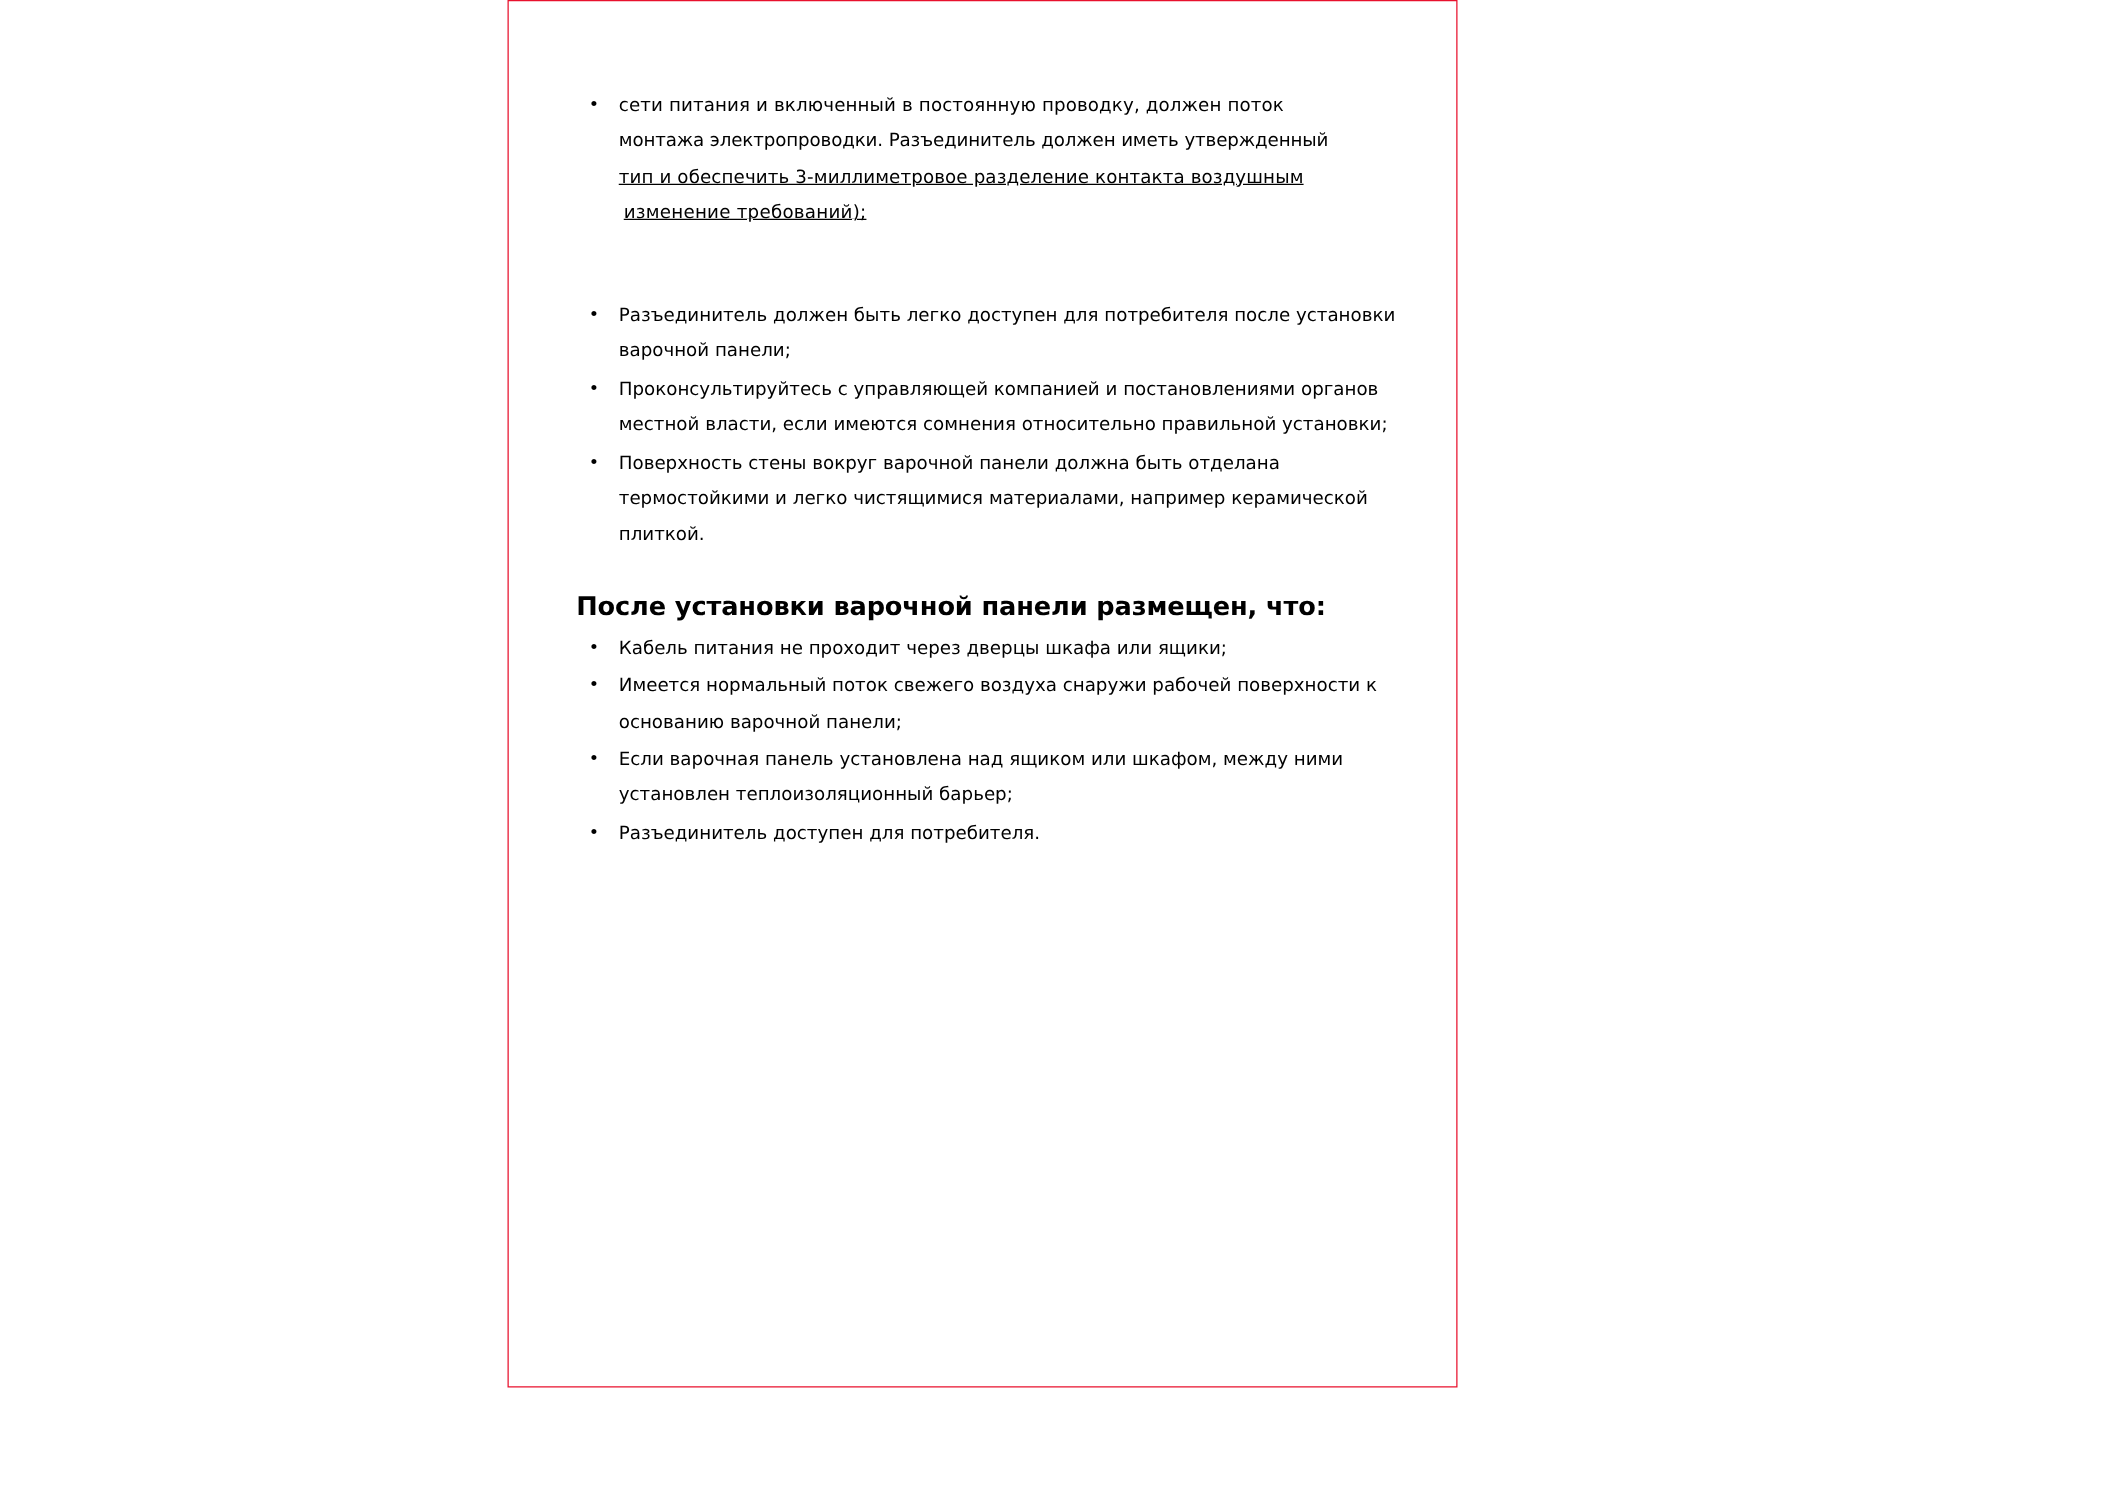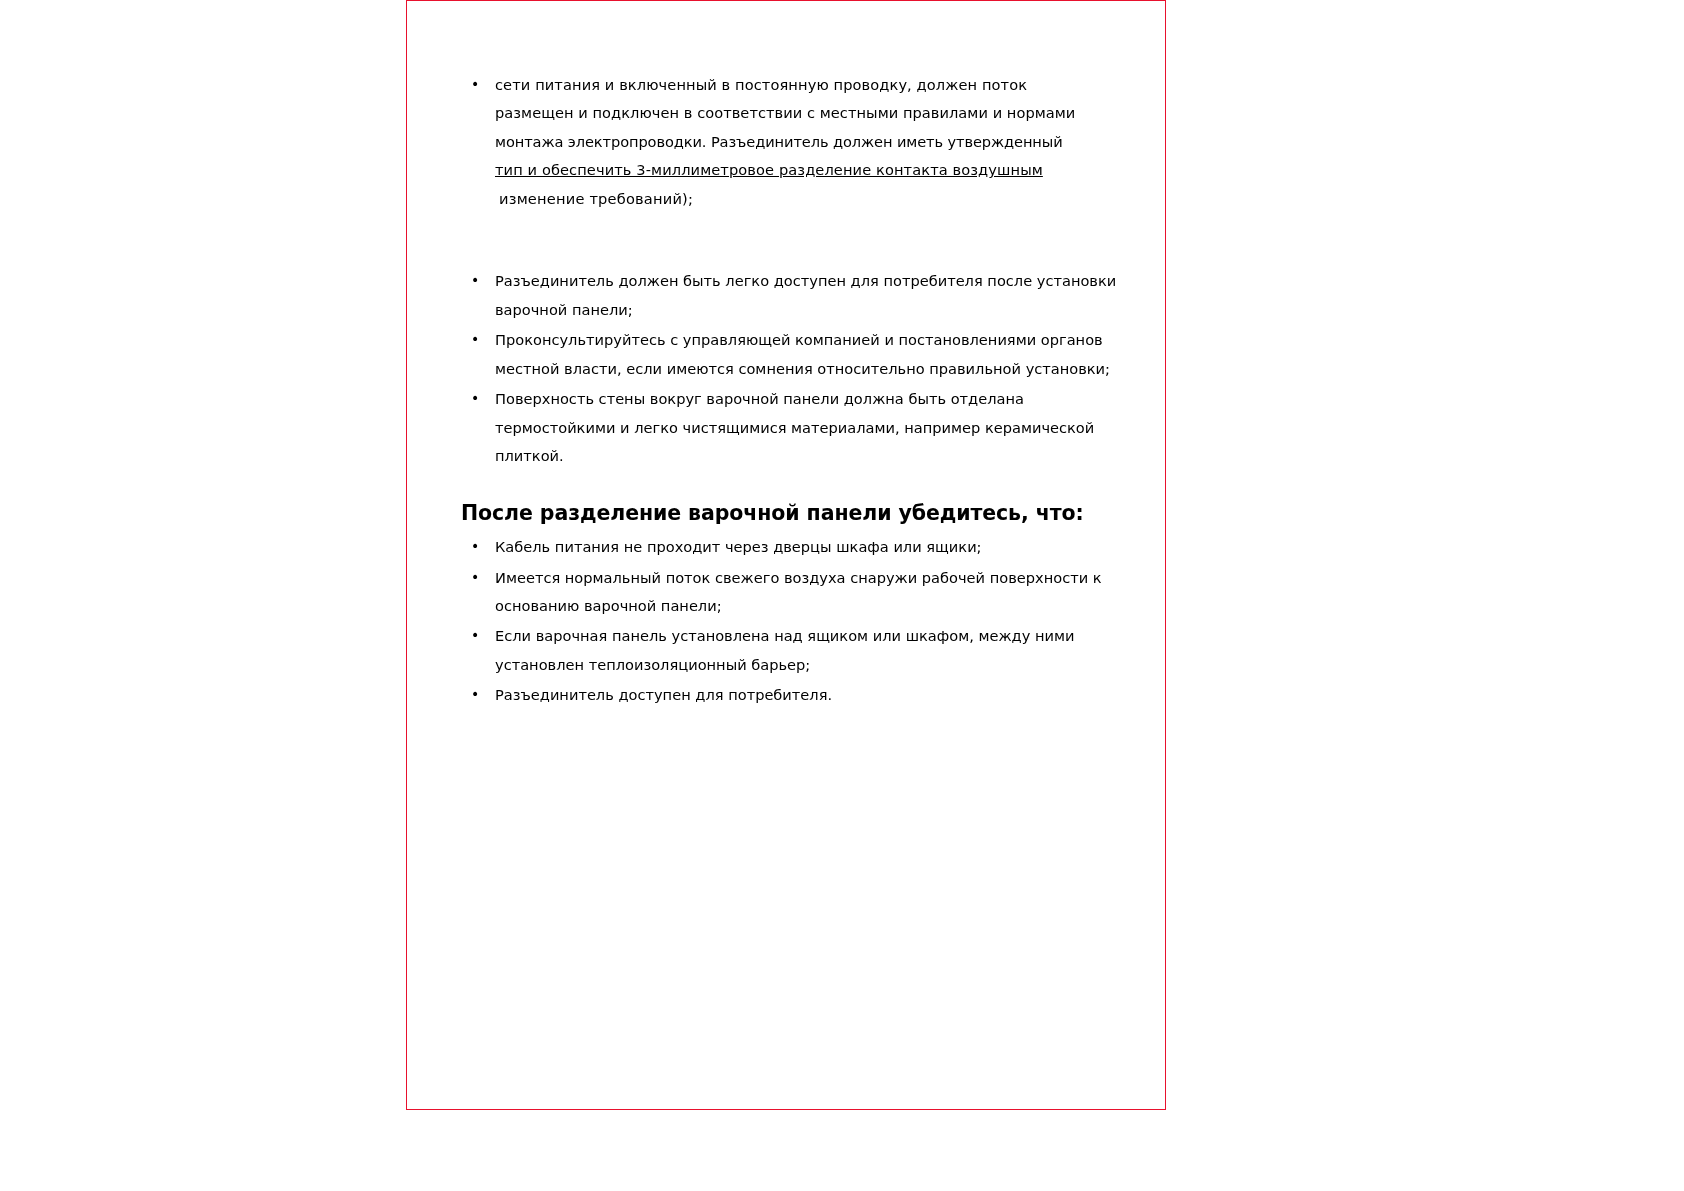--- a/index.html
+++ b/index.html
@@ -63,21 +63,21 @@
     margin-bottom: 0;
   }
   .block-first .ln { display: block; white-space: nowrap; }
   .block-first .ln.l1 { letter-spacing: .15px; }
   .block-first .ln.l2 { letter-spacing: .1px; }
   .block-first .ln.l3 { letter-spacing: .05px; }
   .block-first .ln.l4 { letter-spacing: -.1px; }
   .block-first .ln.l5 { letter-spacing: .1px; text-decoration: underline; }
   .block-first .ln.l6 { letter-spacing: .05px; }
   .block-first .ln.l7 { letter-spacing: .15px; }
-  .block-first .ln.l8 { letter-spacing: .2px; padding-left: 4px; }
+  .block-first .ln.l8 { letter-spacing: .2px; padding-left: 4px; text-decoration: underline; }
 
   .gap-after-first { height: 52px; }
 
   .block-second { margin-top: 0; }
   .block-second li { margin-bottom: 1px; }
 
   h2.section-title {
     font-size: 20.5px;
     font-weight: bold;
     margin: 30px 0 6px 4px;
@@ -92,21 +92,20 @@
 </head>
 <body>
 
 <div class="page">
   <div class="content">
 
     <ul class="bullets block-first">
       <li>
         <span class="dot">•</span>
         <span class="ln l2">сети питания и включенный в постоянную проводку, должен поток</span>
-        <span class="ln l3">размещен и  подключен в соответствии с местными правилами и нормами</span>
         <span class="ln l4">монтажа электропроводки. Разъединитель должен иметь утвержденный</span>
         <span class="ln l5">тип и обеспечить 3-миллиметровое разделение контакта воздушным</span>
         <span class="ln l8">изменение  требований);</span>
       </li>
     </ul>
 
     <div class="gap-after-first"></div>
 
     <ul class="bullets block-second">
       <li>
@@ -116,21 +115,21 @@
       <li>
         <span class="dot">•</span>
         <span>Проконсультируйтесь с управляющей компанией и постановлениями органов местной власти, если имеются сомнения относительно правильной установки;</span>
       </li>
       <li>
         <span class="dot">•</span>
         <span>Поверхность стены вокруг варочной панели должна быть отделана термостойкими и легко чистящимися материалами, например керамической плиткой.</span>
       </li>
     </ul>
 
-    <h2 class="section-title">После разделение варочной панели убедитесь, что:</h2>
+    <h2 class="section-title">После установки варочной панели размещен, что:</h2>
 
     <ul class="bullets block-third">
       <li>
         <span class="dot">•</span>
         <span>Кабель питания не проходит через дверцы шкафа или ящики;</span>
       </li>
       <li>
         <span class="dot">•</span>
         <span>Имеется нормальный поток свежего воздуха снаружи рабочей поверхности к основанию варочной панели;</span>
       </li>

